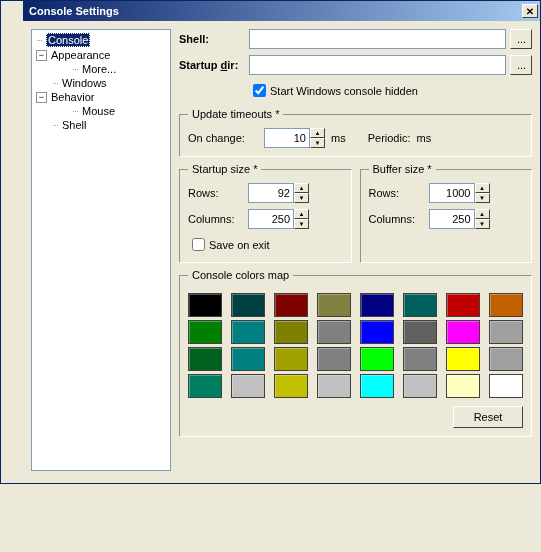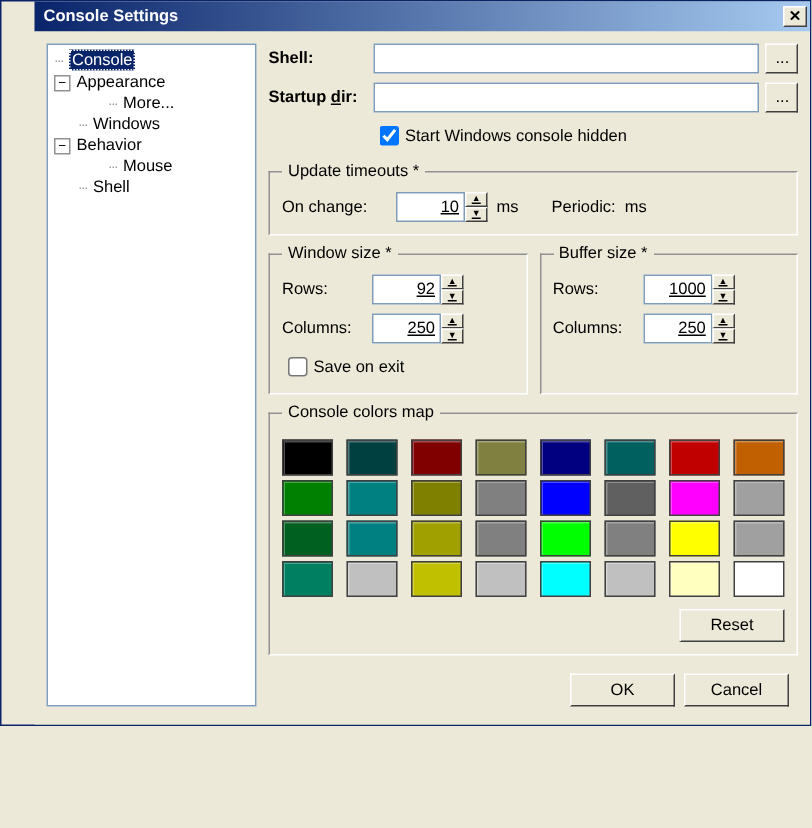--- a/index.html
+++ b/index.html
@@ -22,21 +22,21 @@
 .form-row .lbl { width: 70px; font-weight: bold; }
 .form-row .u { text-decoration: underline; }
 .text-input { flex: 1; height: 20px; border: 1px solid #7f9db9; background: #fff; padding: 0 3px; }
 .browse-btn { width: 22px; height: 20px; margin-left: 4px; background: #ece9d8; border: 1px solid #fff; border-right-color: #404040; border-bottom-color: #404040; cursor: pointer; }
 .checkbox-row { display: flex; align-items: center; margin: 4px 0 8px 70px; }
 .checkbox-row input { margin-right: 4px; }
 fieldset { border: 1px solid #fff; border-top-color: #919191; border-left-color: #919191; padding: 8px; margin: 0 0 6px 0; }
 legend { padding: 0 4px; }
 .timeout-row { display: flex; align-items: center; gap: 6px; }
 .timeout-row .lbl2 { width: 70px; }
-.spinner { display: inline-flex; align-items: flex-end; text-decoration: underline; }
+.spinner { display: inline-flex; align-items: flex-end; }
 .spinner input { width: 46px; height: 20px; border: 1px solid #7f9db9; text-align: right; padding-right: 3px; }
 .spinner .spin-btns { display: flex; flex-direction: column; height: 20px; }
 .spinner .spin-btns div { width: 15px; height: 10px; background: #ece9d8; border: 1px solid #fff; border-right-color: #404040; border-bottom-color: #404040; font-size: 6px; display: flex; align-items: center; justify-content: center; cursor: pointer; }
 .two-col { display: flex; gap: 8px; }
 .two-col fieldset { flex: 1; }
 .size-row { display: flex; align-items: center; margin-bottom: 6px; }
 .size-row .lbl3 { width: 60px; }
 .save-exit { display: flex; align-items: center; margin-top: 0; }
 .save-exit input { margin-right: 4px; }
 .color-grid { display: grid; grid-template-columns: repeat(8, 34px); grid-template-rows: repeat(4, 24px); gap: 3px 9px; margin: 4px 0 8px 0; }
@@ -118,21 +118,21 @@
               </span>
             <span>ms</span>
             <span style="width:10px"></span>
             <span>Periodic:</span>
             <span>ms</span>
           </div>
         </fieldset>
 
         <div class="two-col">
           <fieldset>
-            <legend>Window size *</legend>
+            <legend>Startup size *</legend>
             <div class="size-row">
                 <span class="lbl3"><span class="u">R</span><span>ows:</span></span>
                 <span class="spinner">
                   <input value="92" style="">
                   <span class="spin-btns">
                     <div>▲</div>
                     <div>▼</div>
                   </span>
                 </span>
               </div>
@@ -212,18 +212,14 @@
               <div class="swatch" style="background: rgb(255, 255, 192);"></div>
               <div class="swatch" style="background: rgb(255, 255, 255);"></div>
             </div>
           <div class="reset-row">
               <button class="btn">Reset</button>
             </div>
         </fieldset>
       </div>
     </div>
 
-    <div class="dialog-btns">
-      <button class="btn">OK</button>
-      <button class="btn">Cancel</button>
-    </div>
   </div>
 </div>
 
 </body></html>

